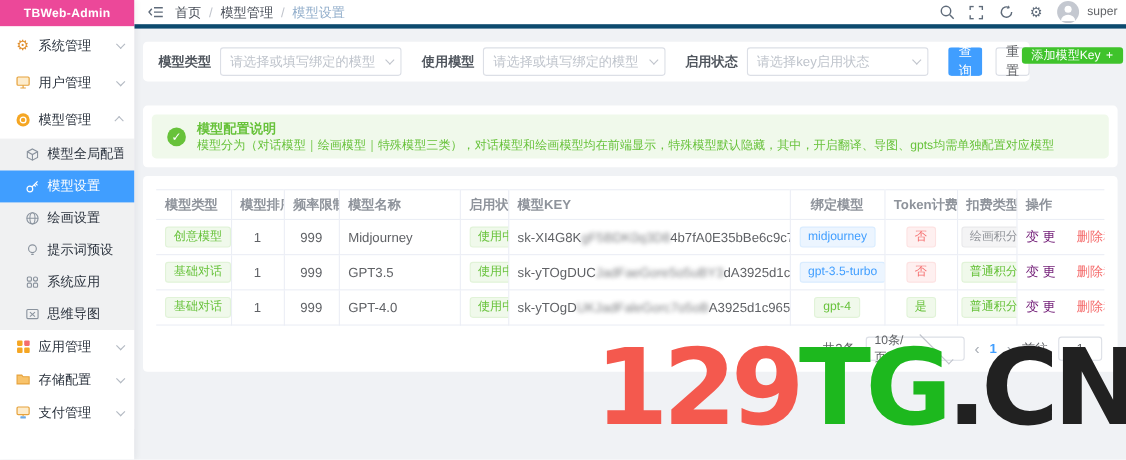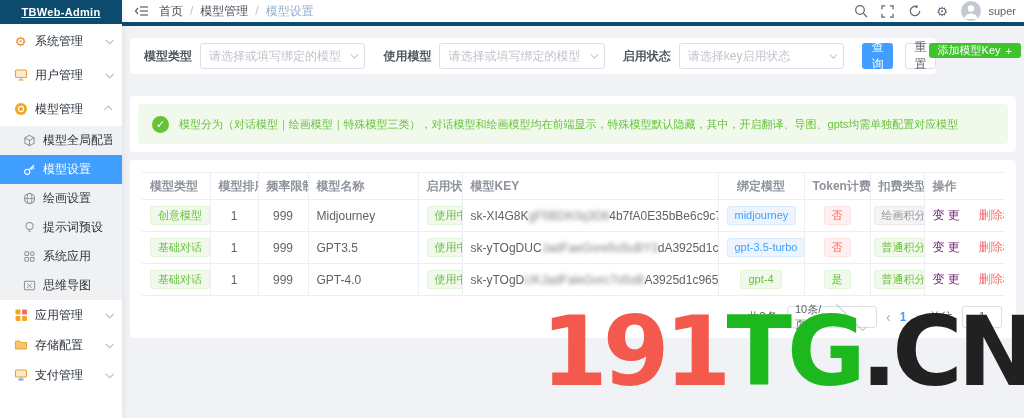--- a/index.html
+++ b/index.html
@@ -3,22 +3,22 @@
 <meta charset="utf-8">
 <style>
   * { margin:0; padding:0; box-sizing:border-box; }
   html,body { width:1024px; height:418px; }
   body { font-family:"Liberation Sans","DejaVu Sans",sans-serif; font-size:12px; color:#303133; }
   .screen { position:relative; width:1024px; height:418px; overflow:hidden; background:#f0f2f5; }
 
   
   .sidebar { position:absolute; left:0; top:0; width:122px; height:418px; background:#fff;
              box-shadow:2px 0 6px rgba(0,21,41,.06); z-index:5; }
-  .logo { height:24px; background:#0c4a6e; color:#fff; font-weight:bold; font-size:11px;
-          display:flex; align-items:center; justify-content:center; letter-spacing:.3px;text-decoration:underline; }
+  .logo { height:24px; background:#ec4899; color:#fff; font-weight:bold; font-size:11px;
+          display:flex; align-items:center; justify-content:center; letter-spacing:.3px; }
   .menu-item { height:34px; display:flex; align-items:center; padding:0 10px 0 13px; cursor:pointer;
                color:#2b333e; font-size:12px; background:#fff; }
   .mi-icon { width:15px; height:15px; margin-right:7px; display:inline-flex; align-items:center;
              justify-content:center; font-size:13px; line-height:1; flex:none; }
   .mi-label { flex:1; white-space:nowrap; overflow:hidden; }
   .chev { width:6px; height:6px; border-right:1.2px solid #b4bac3; border-bottom:1.2px solid #b4bac3;
           flex:none; margin-left:2px; }
   .chev.down { transform:rotate(45deg) translateY(-1px); }
   .chev.up   { transform:rotate(-135deg) translateY(-1px); }
   .submenu { background:#f0f1f2; }
@@ -314,20 +314,21 @@
 
     <button class="add-key-btn">
       <span>添加模型Key</span>
       <span>+</span>
     </button>
 
     <section class="card alert-card">
       <div class="alert">
         <span class="alert-check">✓</span>
         <div>
+          <div class="alert-title">模型配置说明</div>
           <div class="alert-desc">模型分为（对话模型｜绘画模型｜特殊模型三类），对话模型和绘画模型均在前端显示，特殊模型默认隐藏，其中，开启翻译、导图、gpts均需单独配置对应模型</div>
         </div>
       </div>
     </section>
 
     <section class="card table-card">
       <table>
         <colgroup>
           <col style="width:68px">
             <col style="width:48px">
@@ -402,15 +403,15 @@
         </div>
         <span class="pg-arrow">‹</span>
         <span class="pg-current">1</span>
         <span class="pg-arrow">›</span>
         <span>前往</span>
         <input class="goto-input" value="1" style="">
       </div>
     </section>
   </main>
 
-  <div class="watermark"><span class="wm-red">191</span><span class="wm-green">TG</span><span class="wm-dark">.CN</span></div>
+  <div class="watermark"><span class="wm-red">129</span><span class="wm-green">TG</span><span class="wm-dark">.CN</span></div>
 
 </div>
 
 </body></html>

